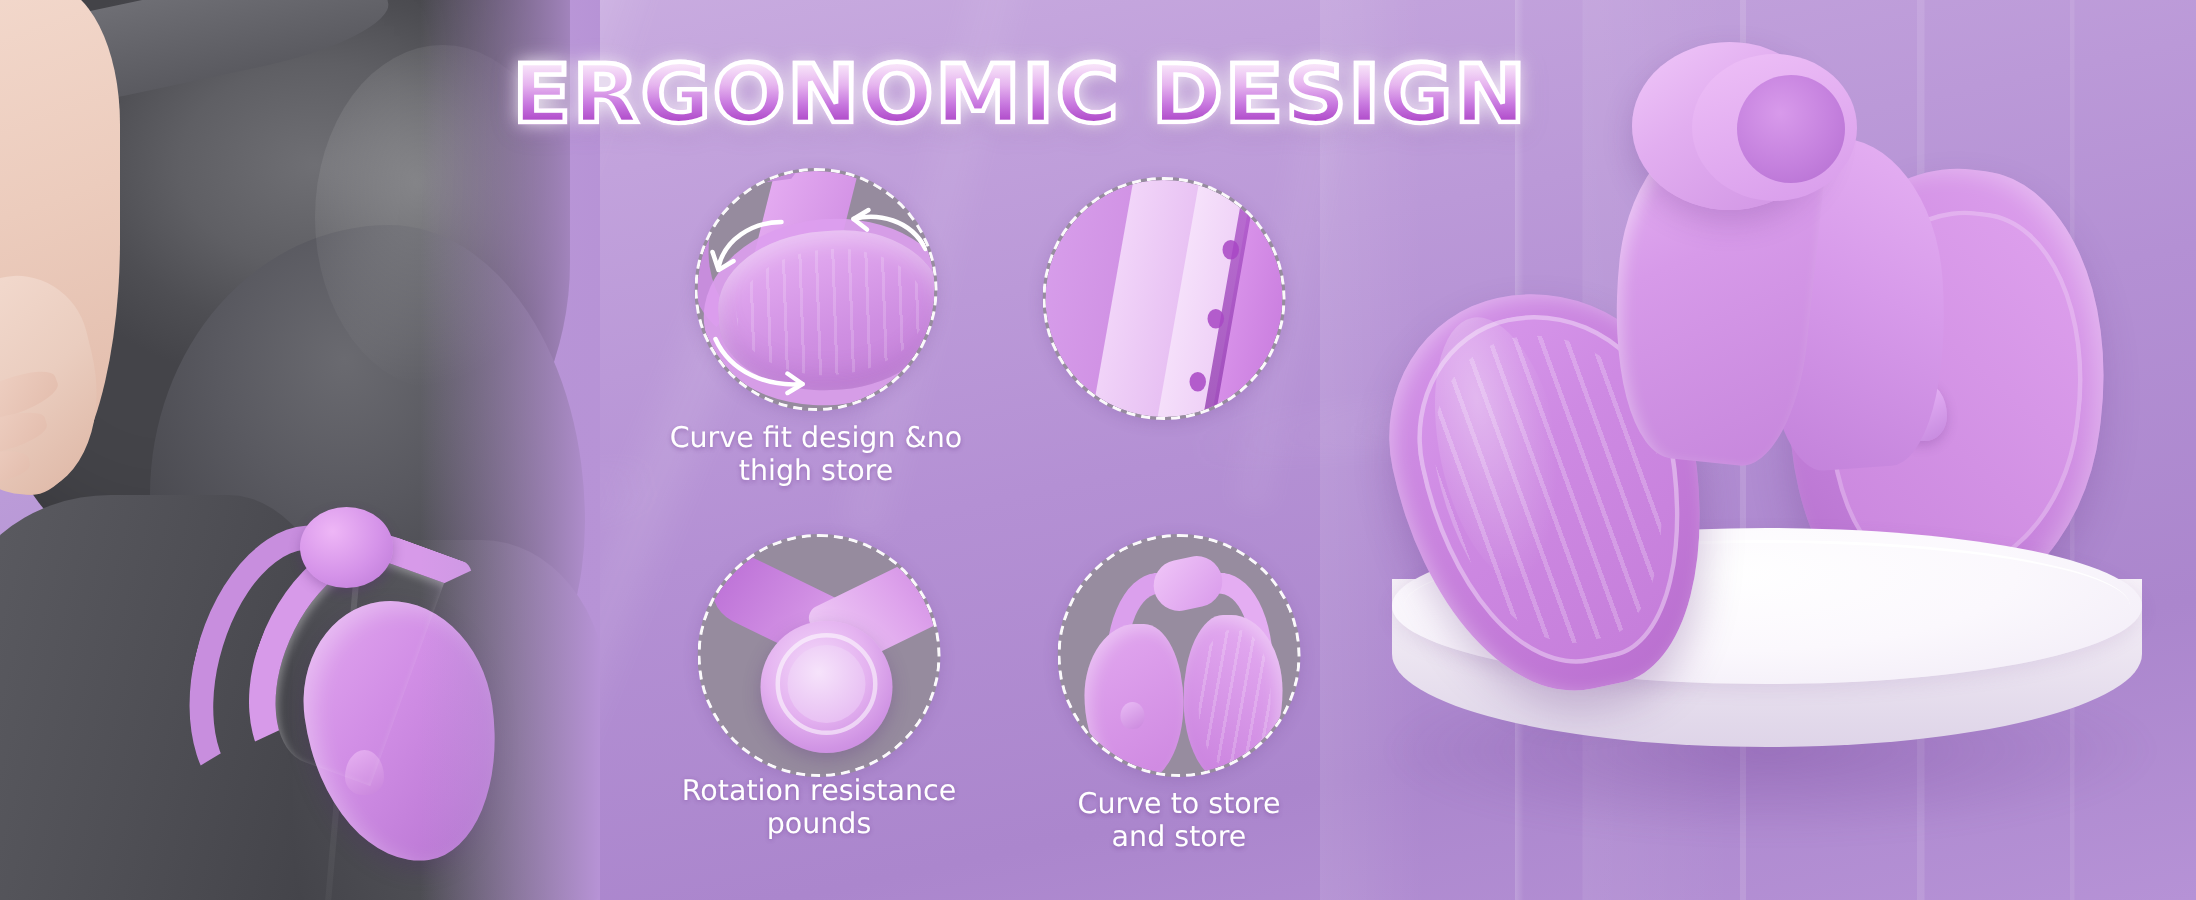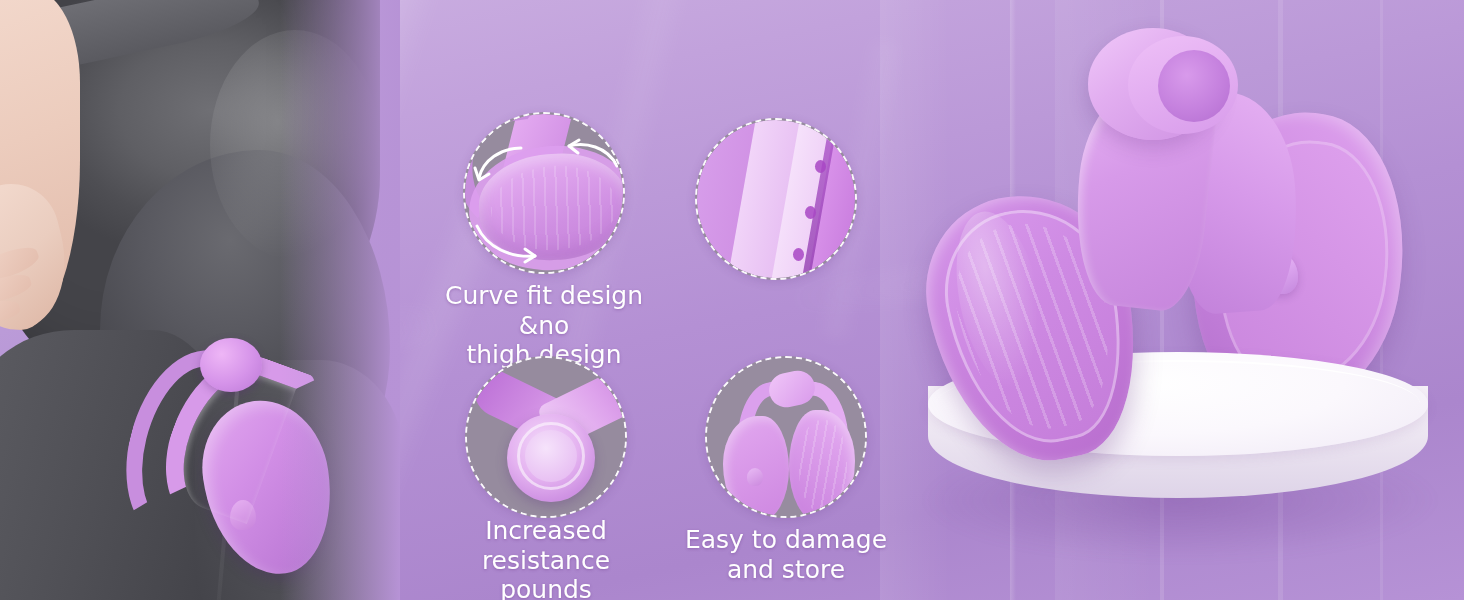--- a/index.html
+++ b/index.html
@@ -161,21 +161,21 @@
     border-radius:50%;
     border:2px dashed rgba(255,255,255,.95);
     background:#978c9f;
     overflow:hidden;
     box-shadow:0 2px 10px rgba(90,50,120,.18);
   }
   .circle-inner { position:absolute; inset:0; overflow:hidden; border-radius:50%; }
 
   .cap {
     margin-top:7px;
-    color:#ffffff; font-size:25px; line-height:1.18;
+    color:#ffffff; font-size:19px; line-height:1.18;
     font-family:"DejaVu Sans", sans-serif;
     text-shadow:0 1px 3px rgba(110,60,140,.45);
   }
   .fc .cap { margin-top:-2px; position:relative; z-index:5; }
 
   
   .c1-bg { position:absolute; inset:0; background:#968b9e; }
   .c1-strap {
     position:absolute; left:46px; top:-34px; width:54px; height:120px;
     background:linear-gradient(100deg,#e6aef2,#d18fe4);
@@ -418,20 +418,23 @@
     <div class="dev-worn">
       <div class="dw-arm-back"></div>
       <div class="dw-pad"></div>
       <div class="dw-nub"></div>
       <div class="dw-arm-front"></div>
       <div class="dw-hub"></div>
     </div>
     <div class="photo-fade"></div>
   </div>
 
+  <div class="title-wrap">
+    <div class="title">ERGONOMIC DESIGN</div>
+  </div>
 
   <div class="features">
 
     <div class="feature fa">
       <div class="circle">
         <div class="circle-inner">
           <div class="c1-bg"></div>
           <div class="c1-strap"></div>
           <div class="c1-strap2"></div>
           <div class="c1-rim"></div>
@@ -446,21 +449,21 @@
             <path d="M6 10 L16 4 M6 10 L15 17" stroke="#ffffff" stroke-width="3" fill="none" stroke-linecap="round"></path>
           </svg>
           <svg class="arrow" style="left:8px; top:104px;" width="70" height="46" viewBox="0 0 70 46">
             <path d="M4 8 C14 30 38 40 62 38" stroke="#ffffff" stroke-width="3" fill="none" stroke-linecap="round"></path>
             <path d="M62 38 L52 44 M62 38 L52 31" stroke="#ffffff" stroke-width="3" fill="none" stroke-linecap="round"></path>
           </svg>
         </div>
       </div>
       <div class="cap">
         <div>Curve fit design &amp;no</div>
-        <div>thigh design</div>
+        <div>thigh store</div>
       </div>
     </div>
 
     <div class="feature fb">
       <div class="circle">
         <div class="circle-inner">
           <div class="c2-bg"></div>
           <div class="c2-b1"></div>
           <div class="c2-b2"></div>
           <div class="c2-b3"></div>
@@ -478,40 +481,40 @@
         <div class="circle-inner">
           <div class="c3-bg"></div>
           <div class="c3-left"></div>
           <div class="c3-right"></div>
           <div class="c3-hub"></div>
           <div class="c3-ring"></div>
           <div class="c3-ring2"></div>
         </div>
       </div>
       <div class="cap">
-        <div>Increased resistance</div>
+        <div>Rotation resistance</div>
         <div>pounds</div>
       </div>
     </div>
 
     <div class="feature fd">
       <div class="circle">
         <div class="circle-inner">
           <div class="c4-bg"></div>
           <div class="c4-armL"></div>
           <div class="c4-armR"></div>
           <div class="c4-padL"></div>
           <div class="c4-padR"></div>
           <div class="c4-ridges"></div>
           <div class="c4-nub"></div>
           <div class="c4-hub"></div>
         </div>
       </div>
       <div class="cap">
-        <div>Easy to damage</div>
+        <div>Curve to store</div>
         <div>and store</div>
       </div>
     </div>
   </div>
 
   <div class="hero">
     <div class="podium-shadow"></div>
     <div class="hero-padR"></div>
     <div class="hero-padR-inner"></div>
     <div class="hero-nub"></div>

